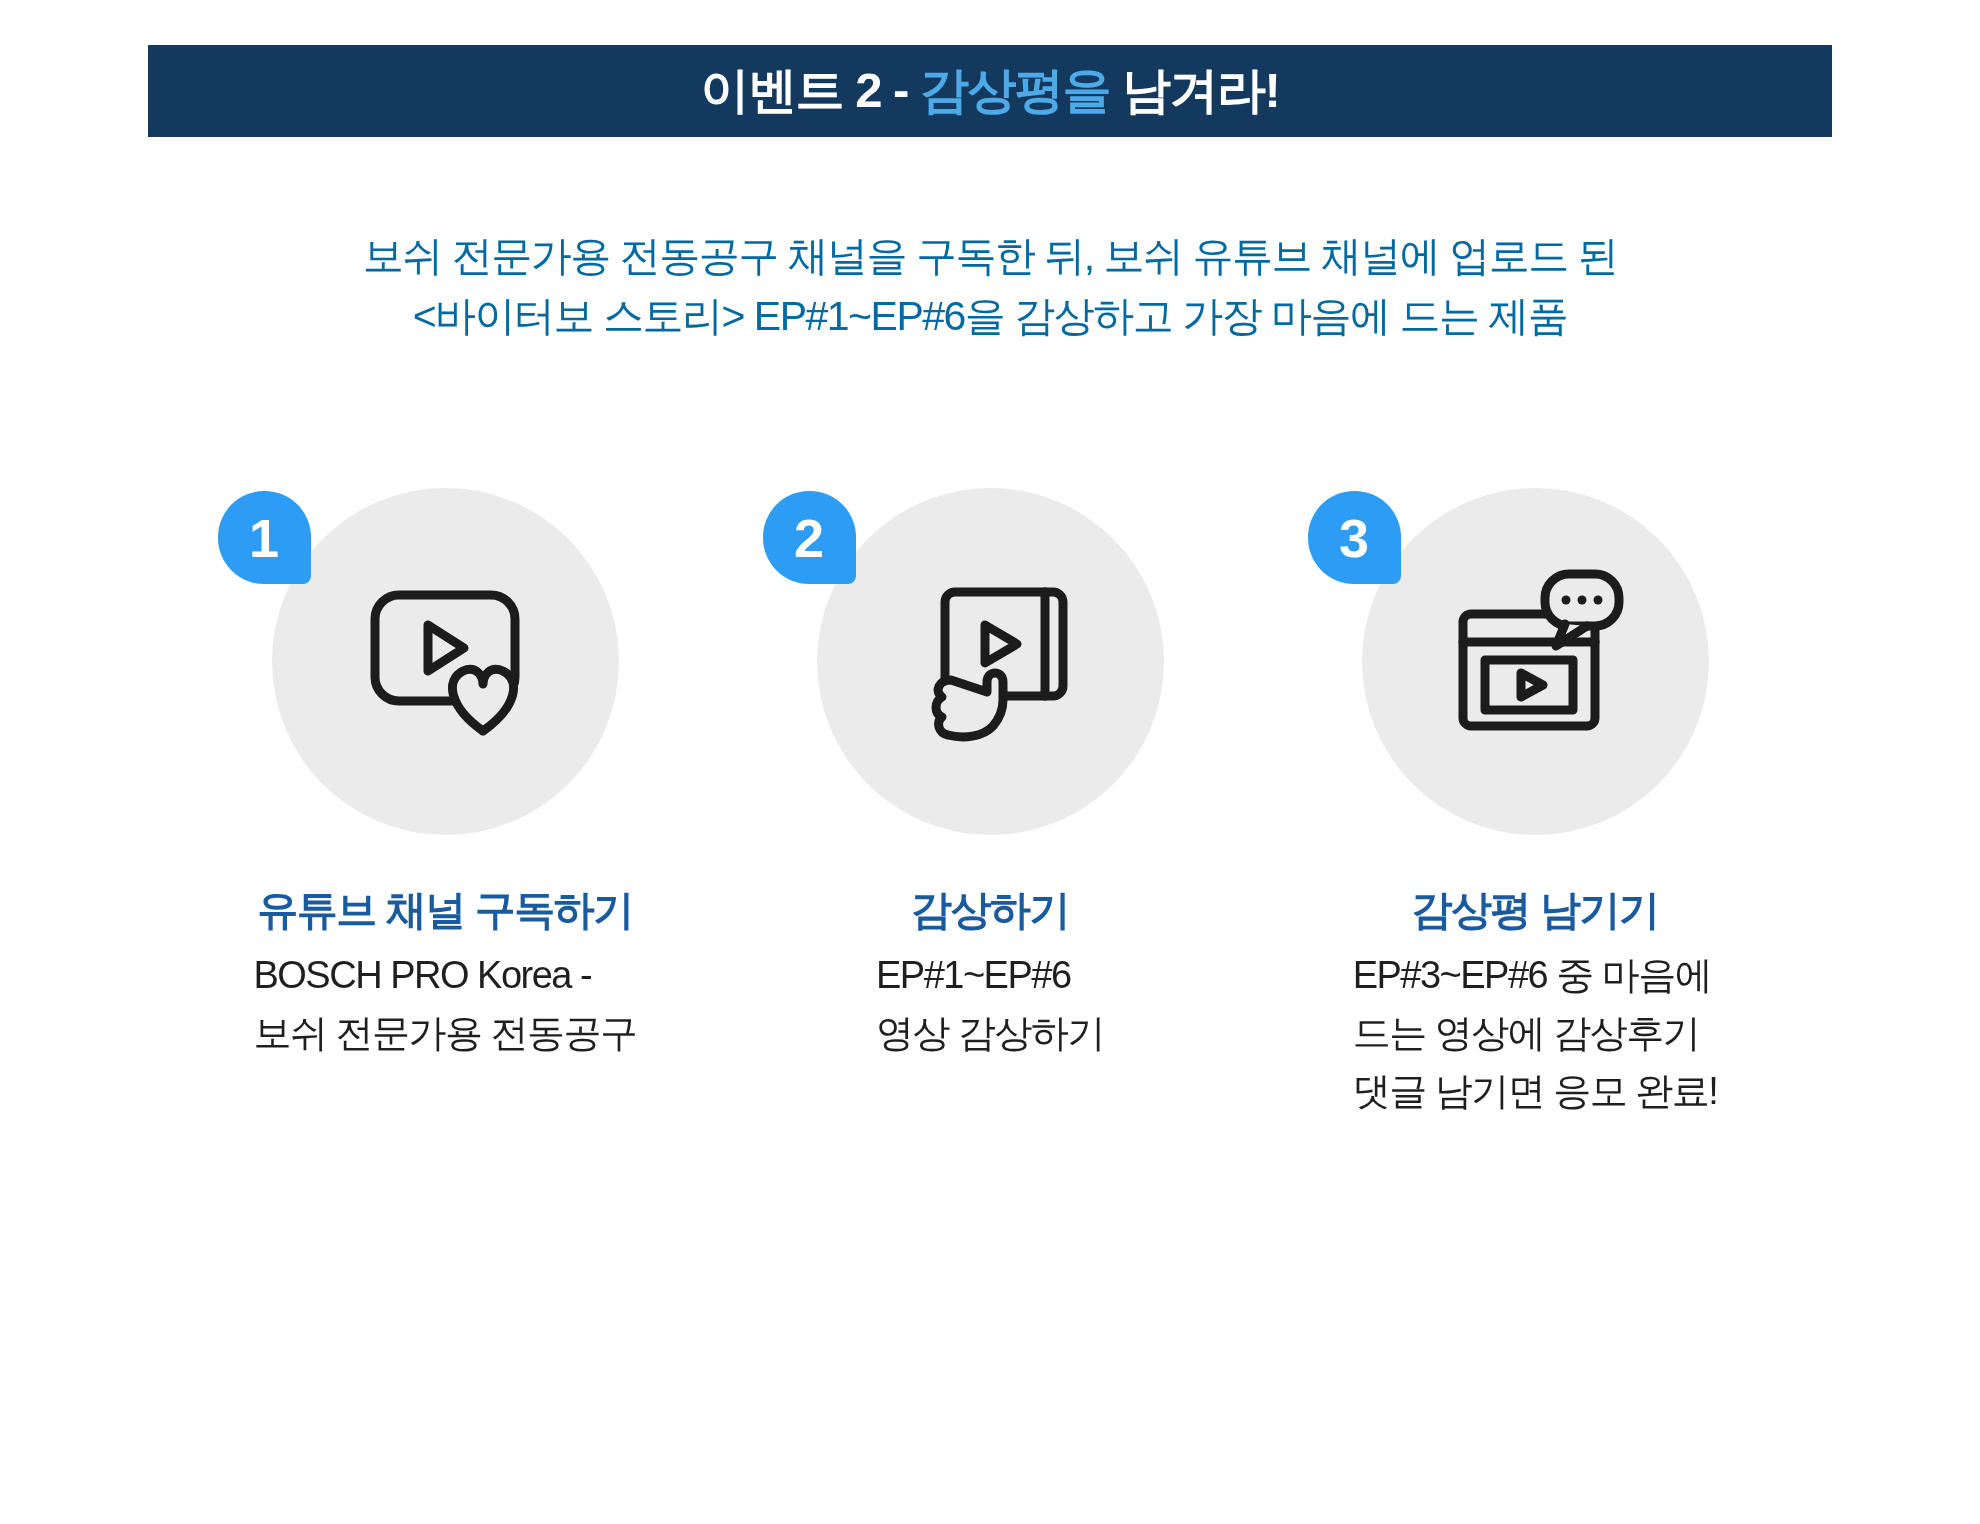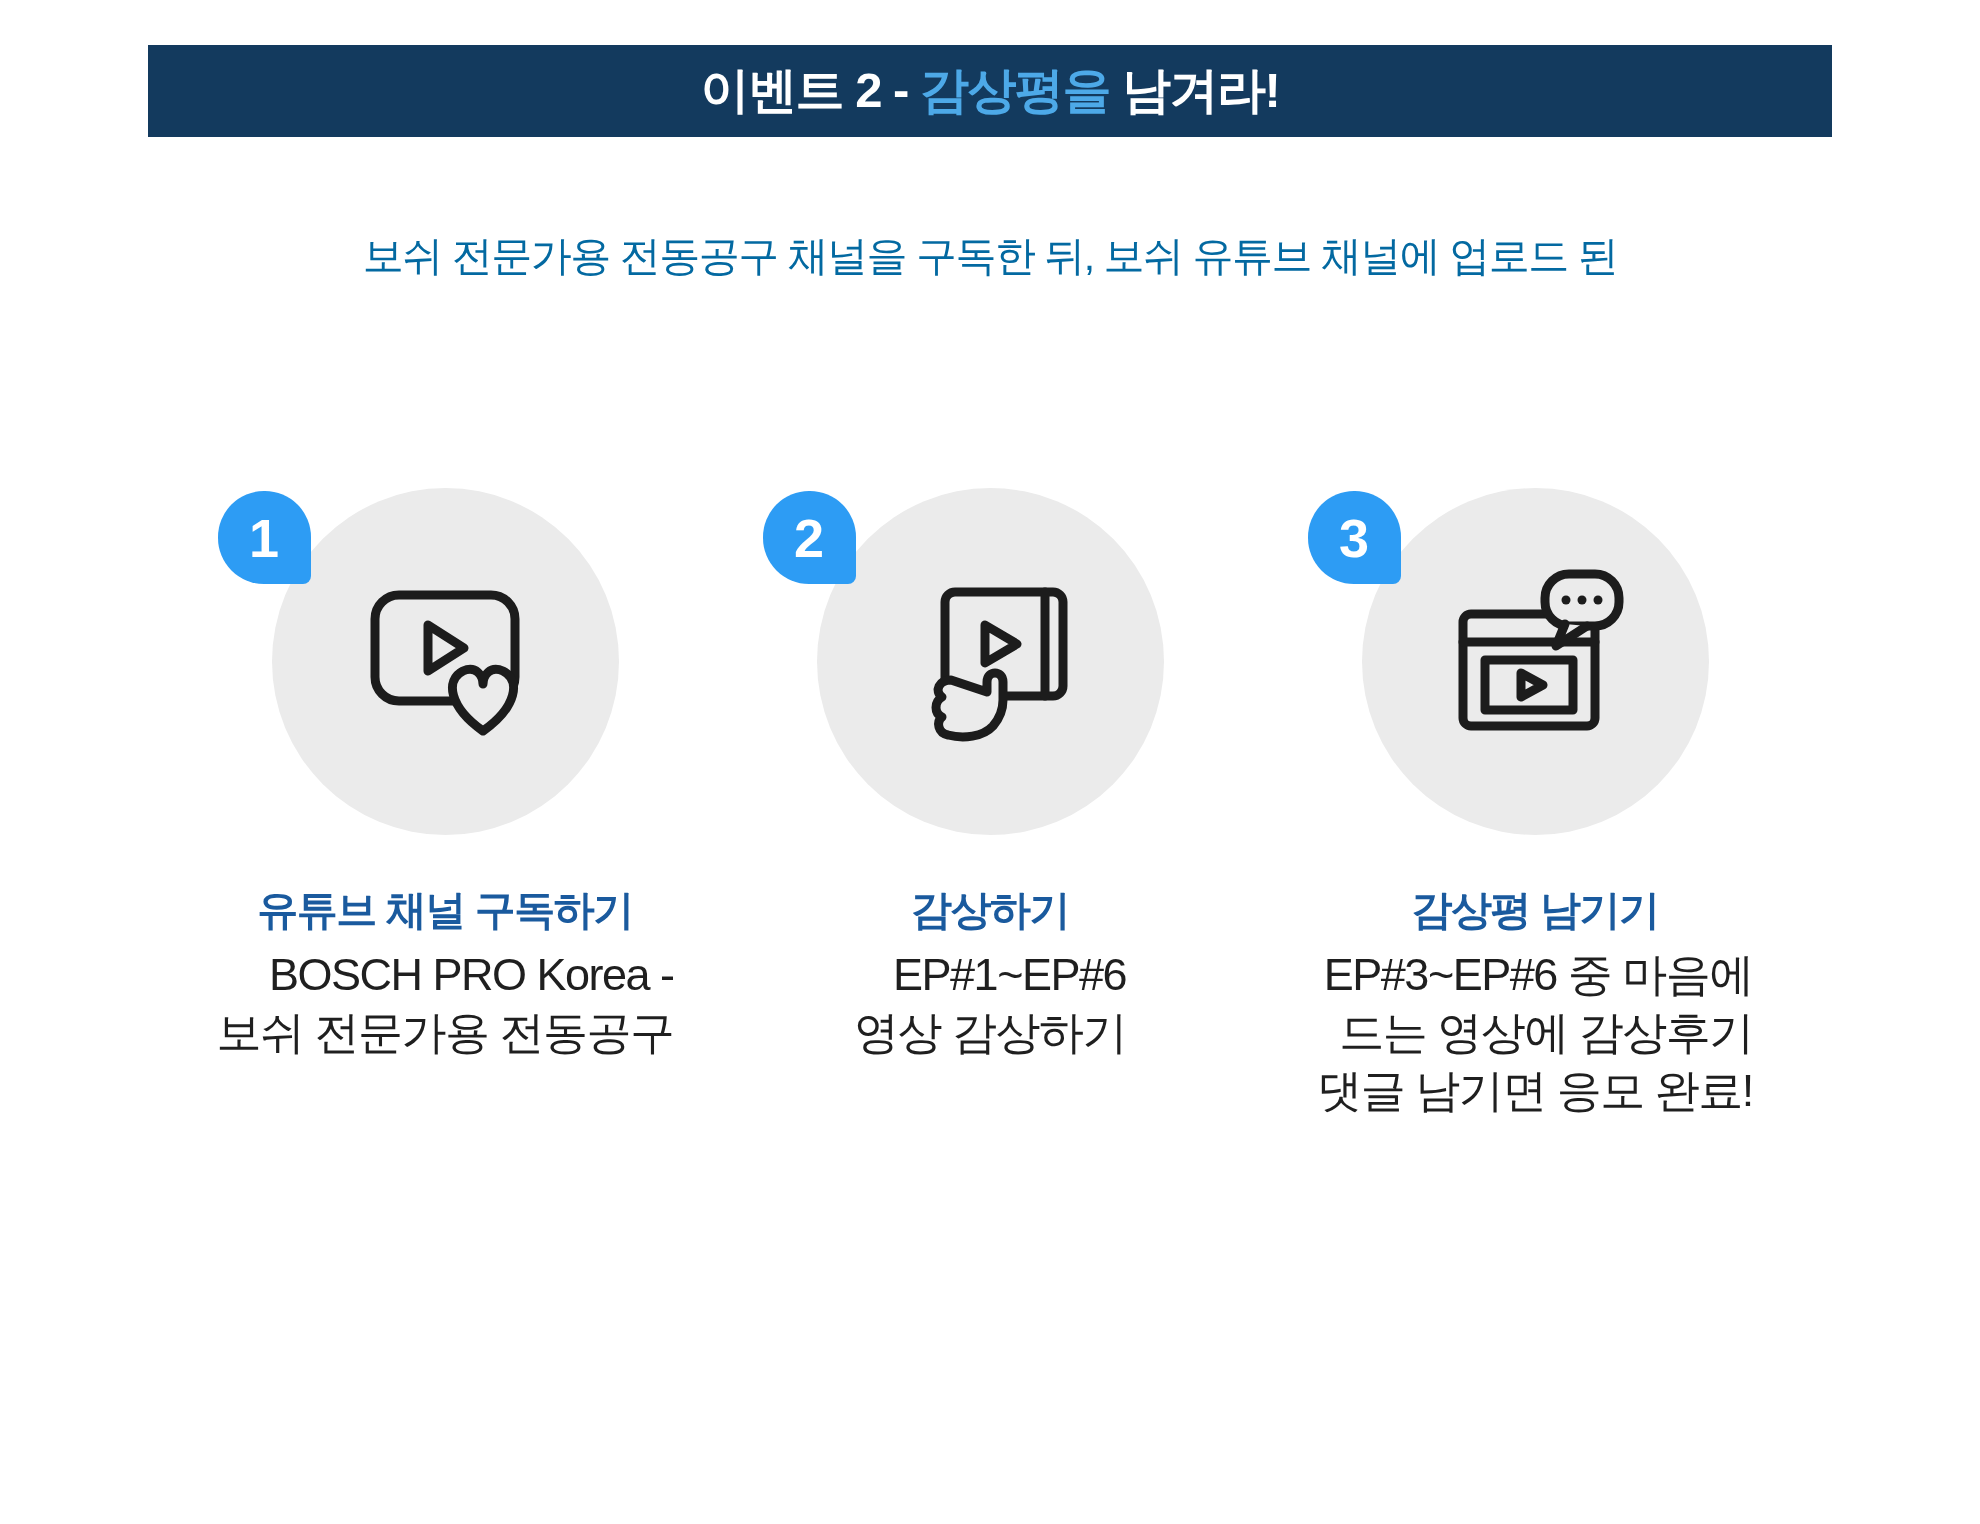--- a/index.html
+++ b/index.html
@@ -57,38 +57,39 @@
     color: #ffffff; font-size: 54px; font-weight: bold;
     z-index: 2;
   }
   .step-title {
     margin-top: 48px;
     font-size: 41px; font-weight: bold; color: #1a5a9e;
     letter-spacing: -1.5px; text-align: center;
   }
   .step-lines {
     margin-top: 8px;
-    font-size: 45px; line-height: 58px; color: #1f1f1f;
-    letter-spacing: -1.5px; text-align: right;
+    font-size: 38px; line-height: 58px; color: #1f1f1f;
+    letter-spacing: -1.5px; text-align: left;
   }
   .icon-svg { display: block; }
 </style>
 </head>
 <body>
 
 <div class="page">
 
   <div class="banner">
     <div class="banner-title">
       <span>이벤트 2 - </span><span class="hl">감상평을</span><span> 남겨라!</span>
     </div>
   </div>
 
   <div class="intro">
     <div>보쉬 전문가용 전동공구 채널을 구독한 뒤, 보쉬 유튜브 채널에 업로드 된</div>
+    <div>&lt;바이터보 스토리&gt; EP#1~EP#6을 감상하고 가장 마음에 드는 제품</div>
   </div>
 
   <div class="steps">
 
     <div class="step">
       <div class="circle-wrap">
         <div class="badge">
           <span>1</span>
         </div>
         <div class="circle">

